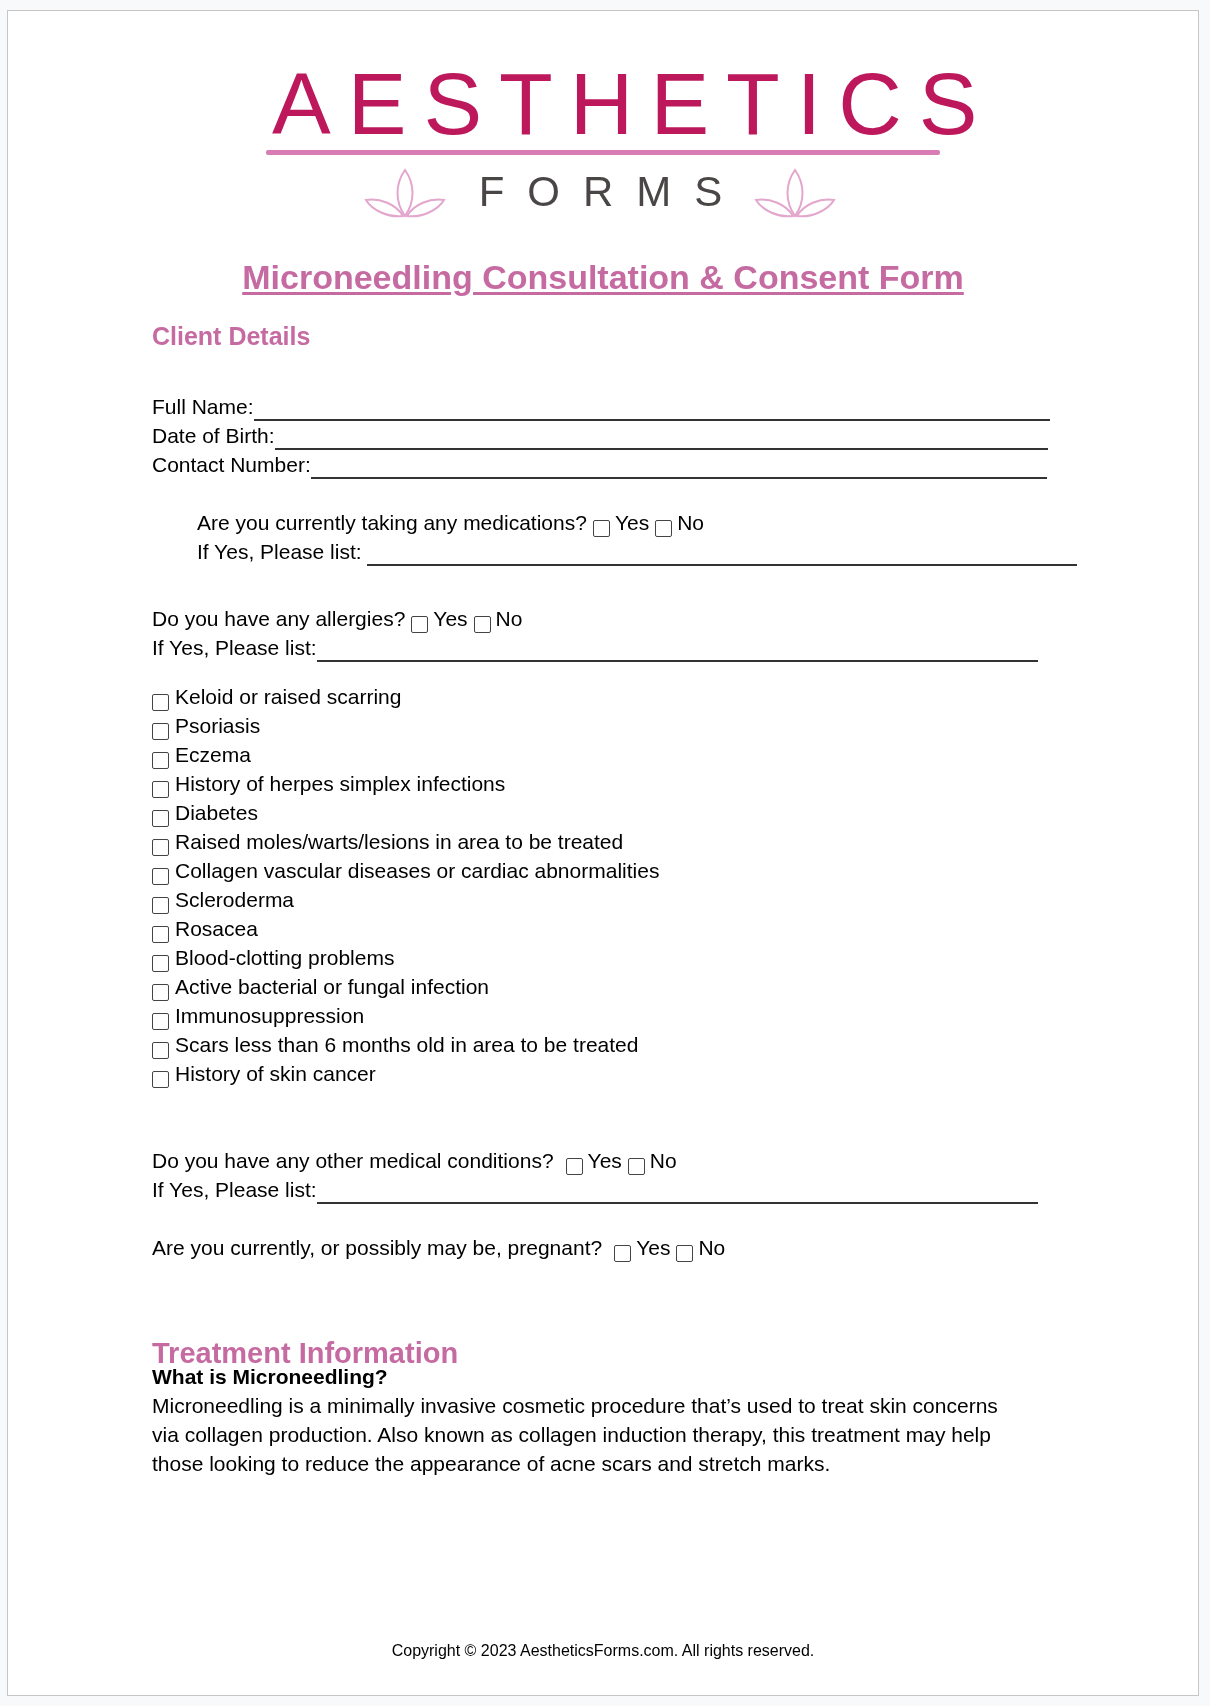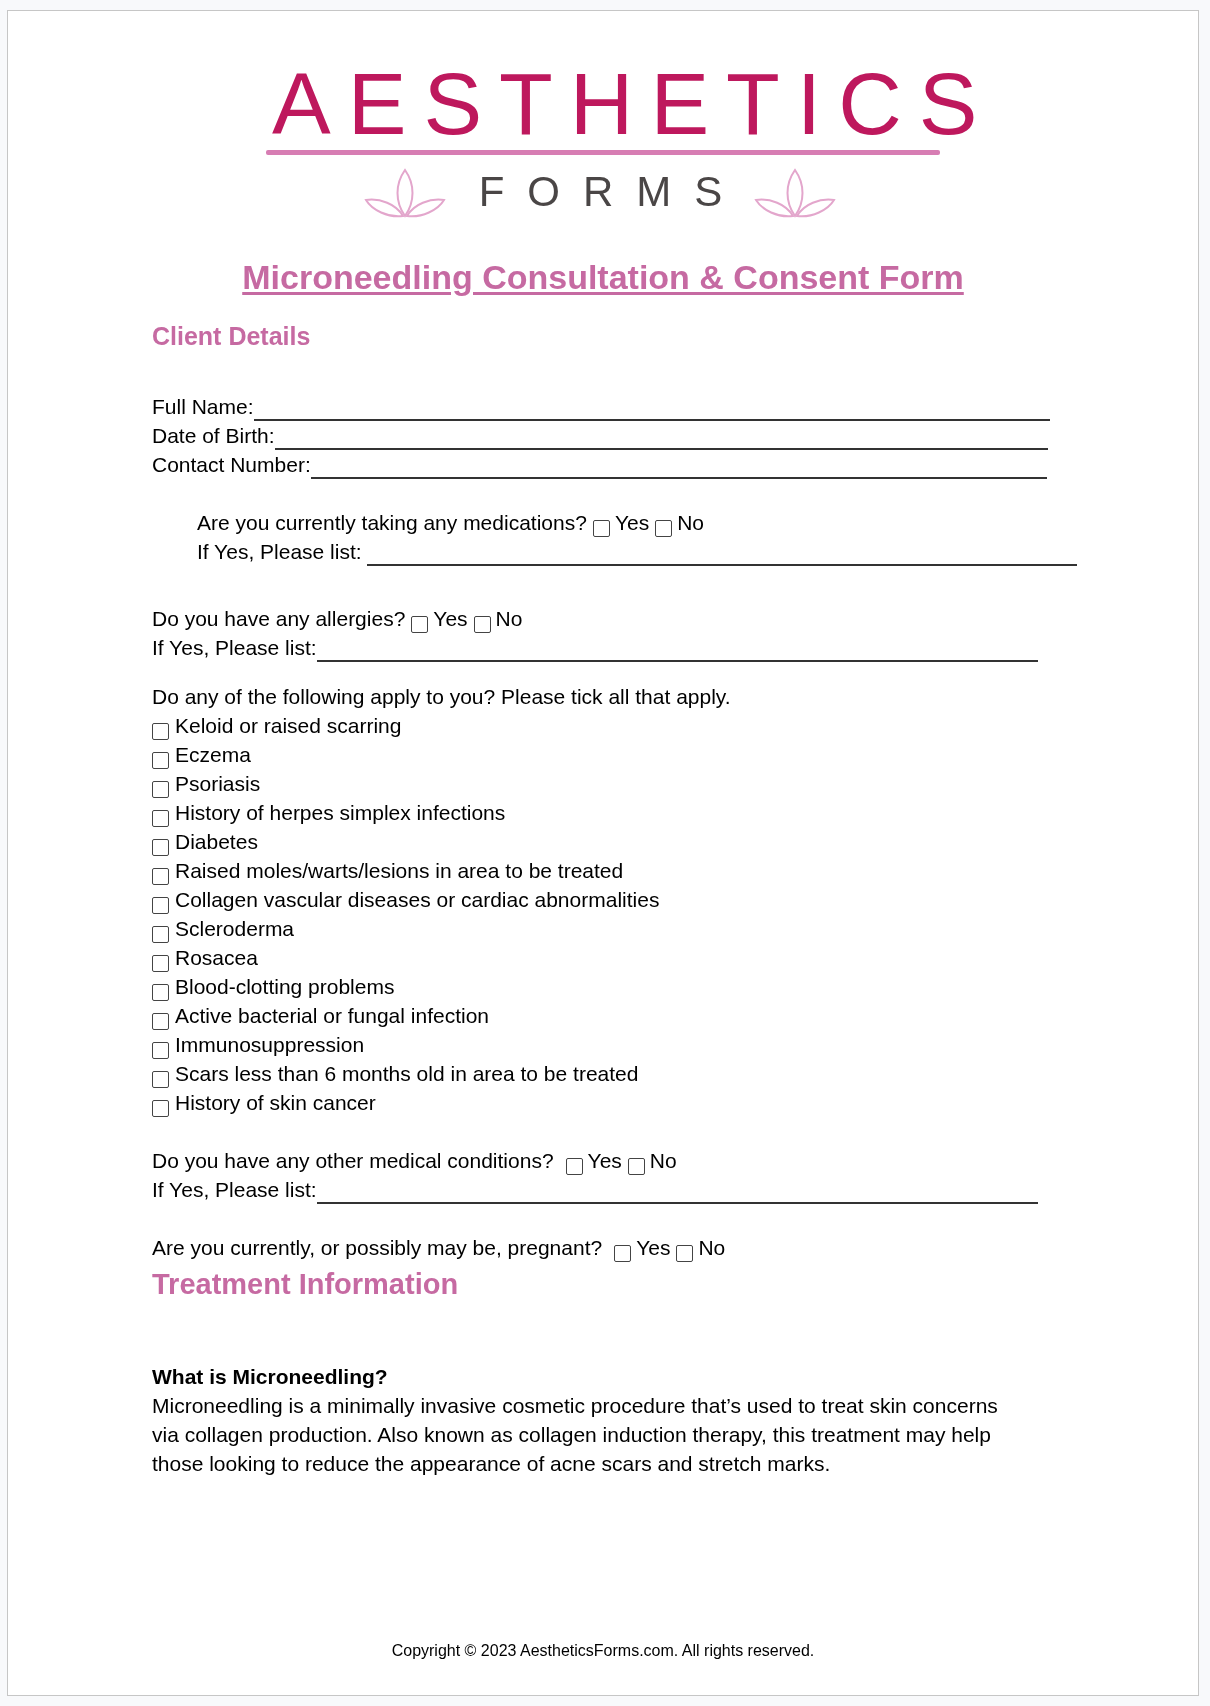--- a/index.html
+++ b/index.html
@@ -28,21 +28,21 @@
   .lotus.left { left: 100px; }
   .lotus.right { left: 490px; }
 
   .title {
     position: absolute; left: 0; width: 1206px; top: 258px; text-align: center;
     font-size: 34px; font-weight: bold; color: #c66aa2; text-decoration: underline;
     text-underline-offset: 3px;
   }
   .h-section { position: absolute; left: 152px; color: #c66aa2; font-weight: bold; }
   .h1 { top: 322px; font-size: 25px; }
-  .h2 { top: 1268px; font-size: 29px; }
+  .h2 { top: 1337px; font-size: 29px; }
 
   .block { position: absolute; left: 152px; font-size: 21px; line-height: 29px; }
   .line { white-space: nowrap; display: flex; align-items: flex-end; height: 29px; }
   .field { display: inline-block; border-bottom: 2px solid #333; height: 20px; margin-top: 2px; }
   .cb {
     display: inline-block; width: 17px; height: 17px; border: 1.5px solid #444;
     border-radius: 2px; margin: 0 5px 0 6px; box-sizing: border-box; background: #fff;
   }
   .cb.first { margin-left: 0; margin-right: 6px; }
   .cb.gap { margin-left: 12px; }
@@ -118,33 +118,32 @@
     <span class="cb"></span>
     <span>No</span>
   </div>
   <div class="line">
     <span>If Yes, Please list:</span>
     <span class="field" style="width:721px;"></span>
   </div>
 </div>
 
 <div class="block" style="top:682px;">
-  <div class="line">Do any of the following apply to you? Please tick all that apply.</div>
   <div id="cond-list">
       <div class="line">
         <span class="cb first"></span>
         <span>Keloid or raised scarring</span>
       </div>
       <div class="line">
         <span class="cb first"></span>
+        <span>Psoriasis</span>
+      </div>
+      <div class="line">
+        <span class="cb first"></span>
         <span>Eczema</span>
-      </div>
-      <div class="line">
-        <span class="cb first"></span>
-        <span>Psoriasis</span>
       </div>
       <div class="line">
         <span class="cb first"></span>
         <span>History of herpes simplex infections</span>
       </div>
       <div class="line">
         <span class="cb first"></span>
         <span>Diabetes</span>
       </div>
       <div class="line">

